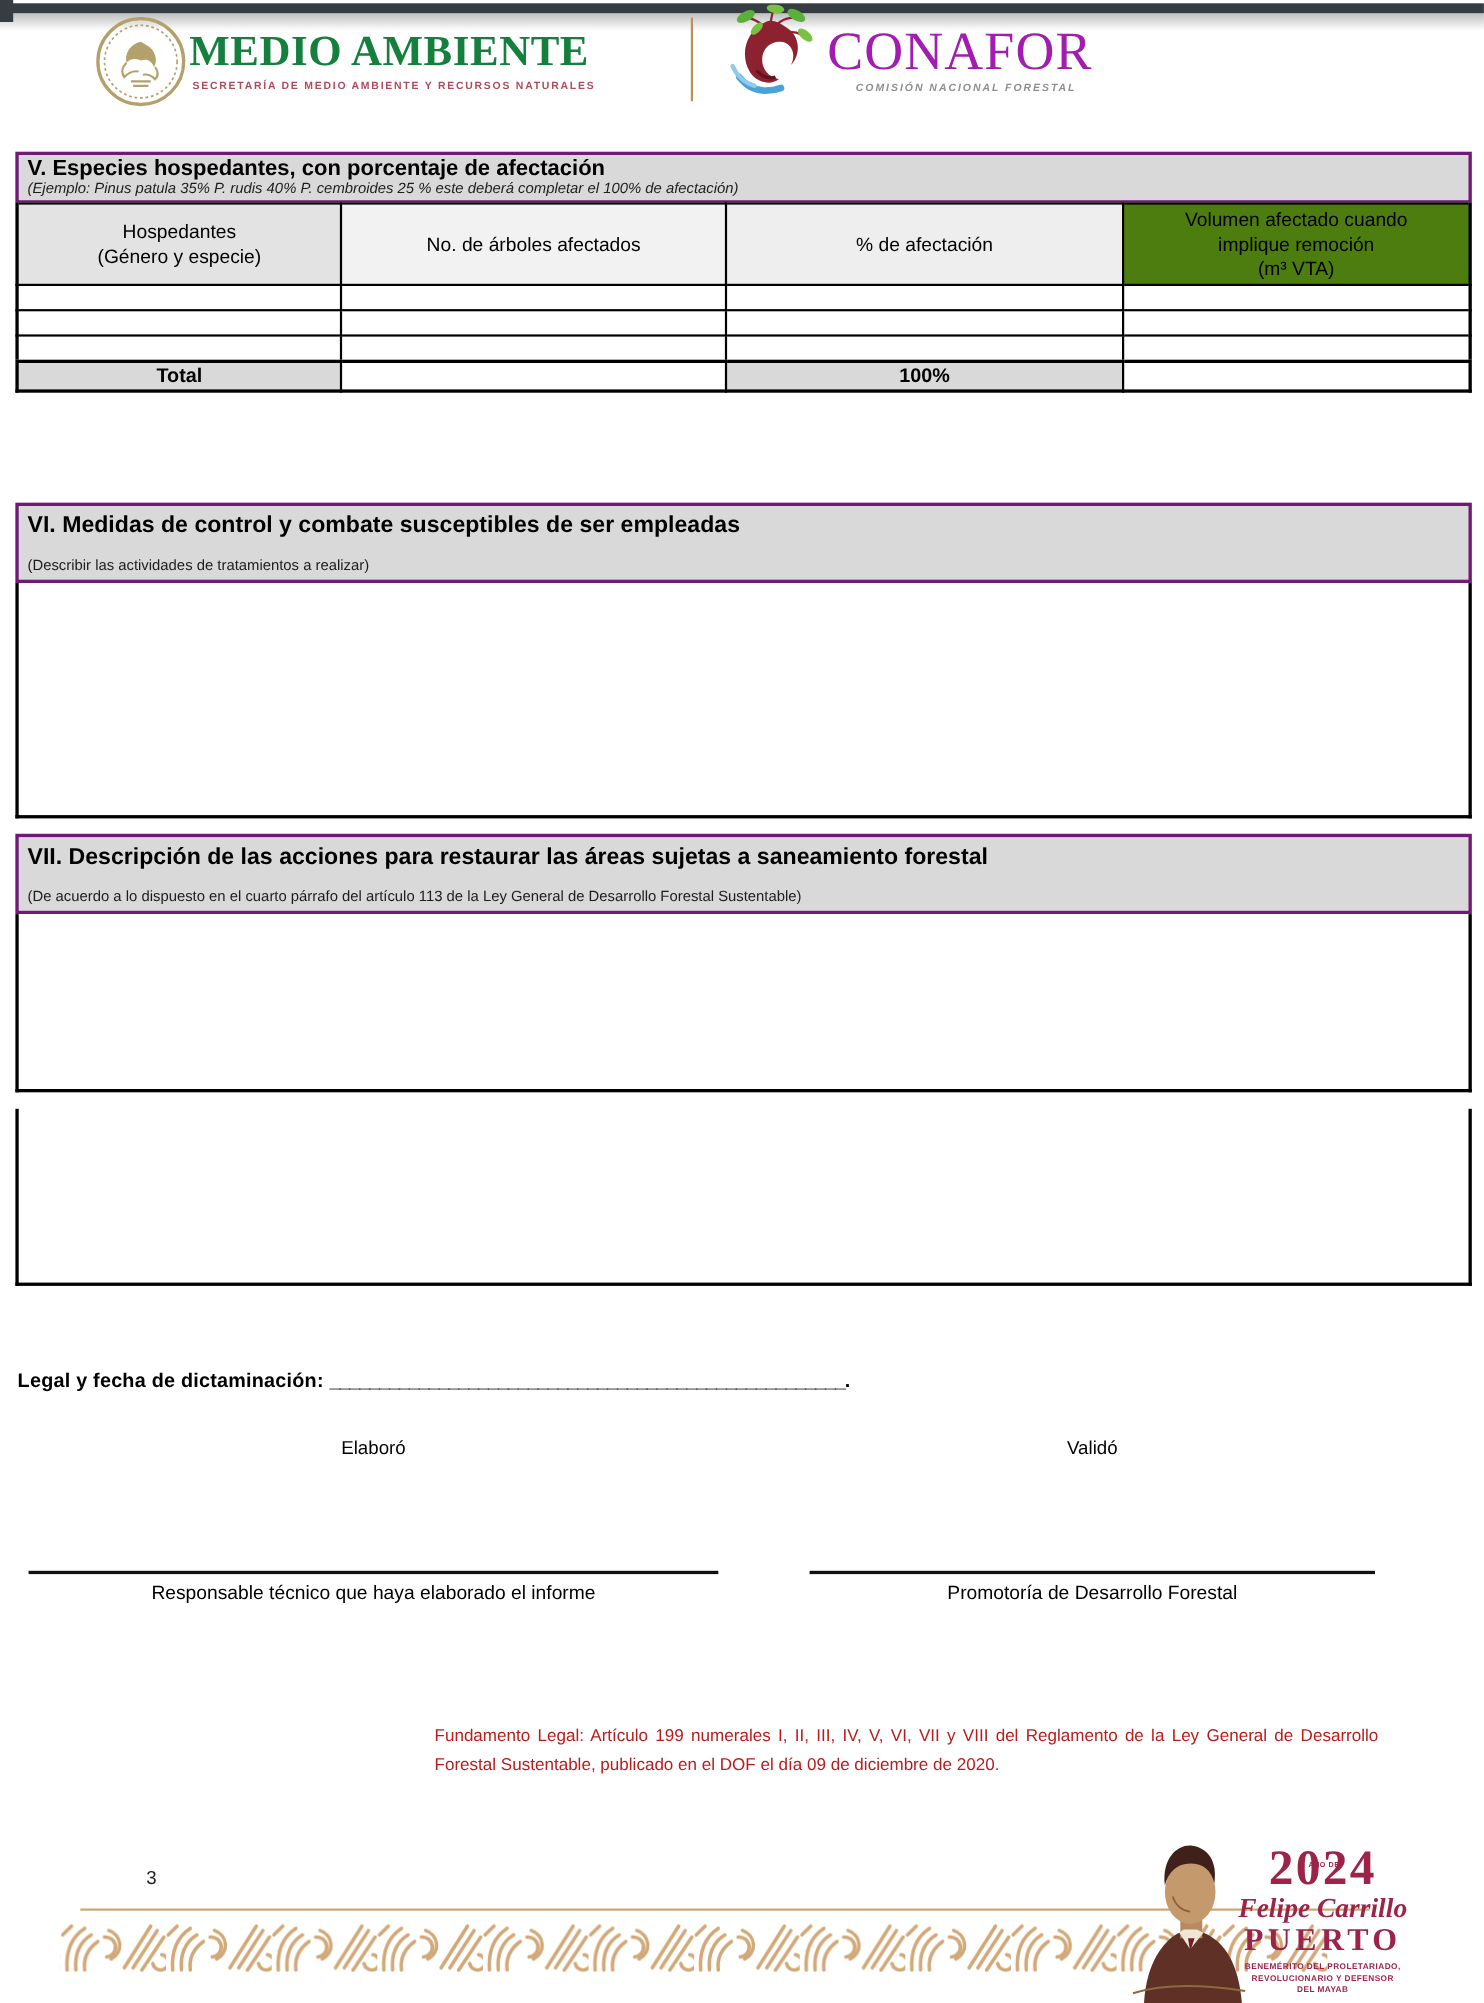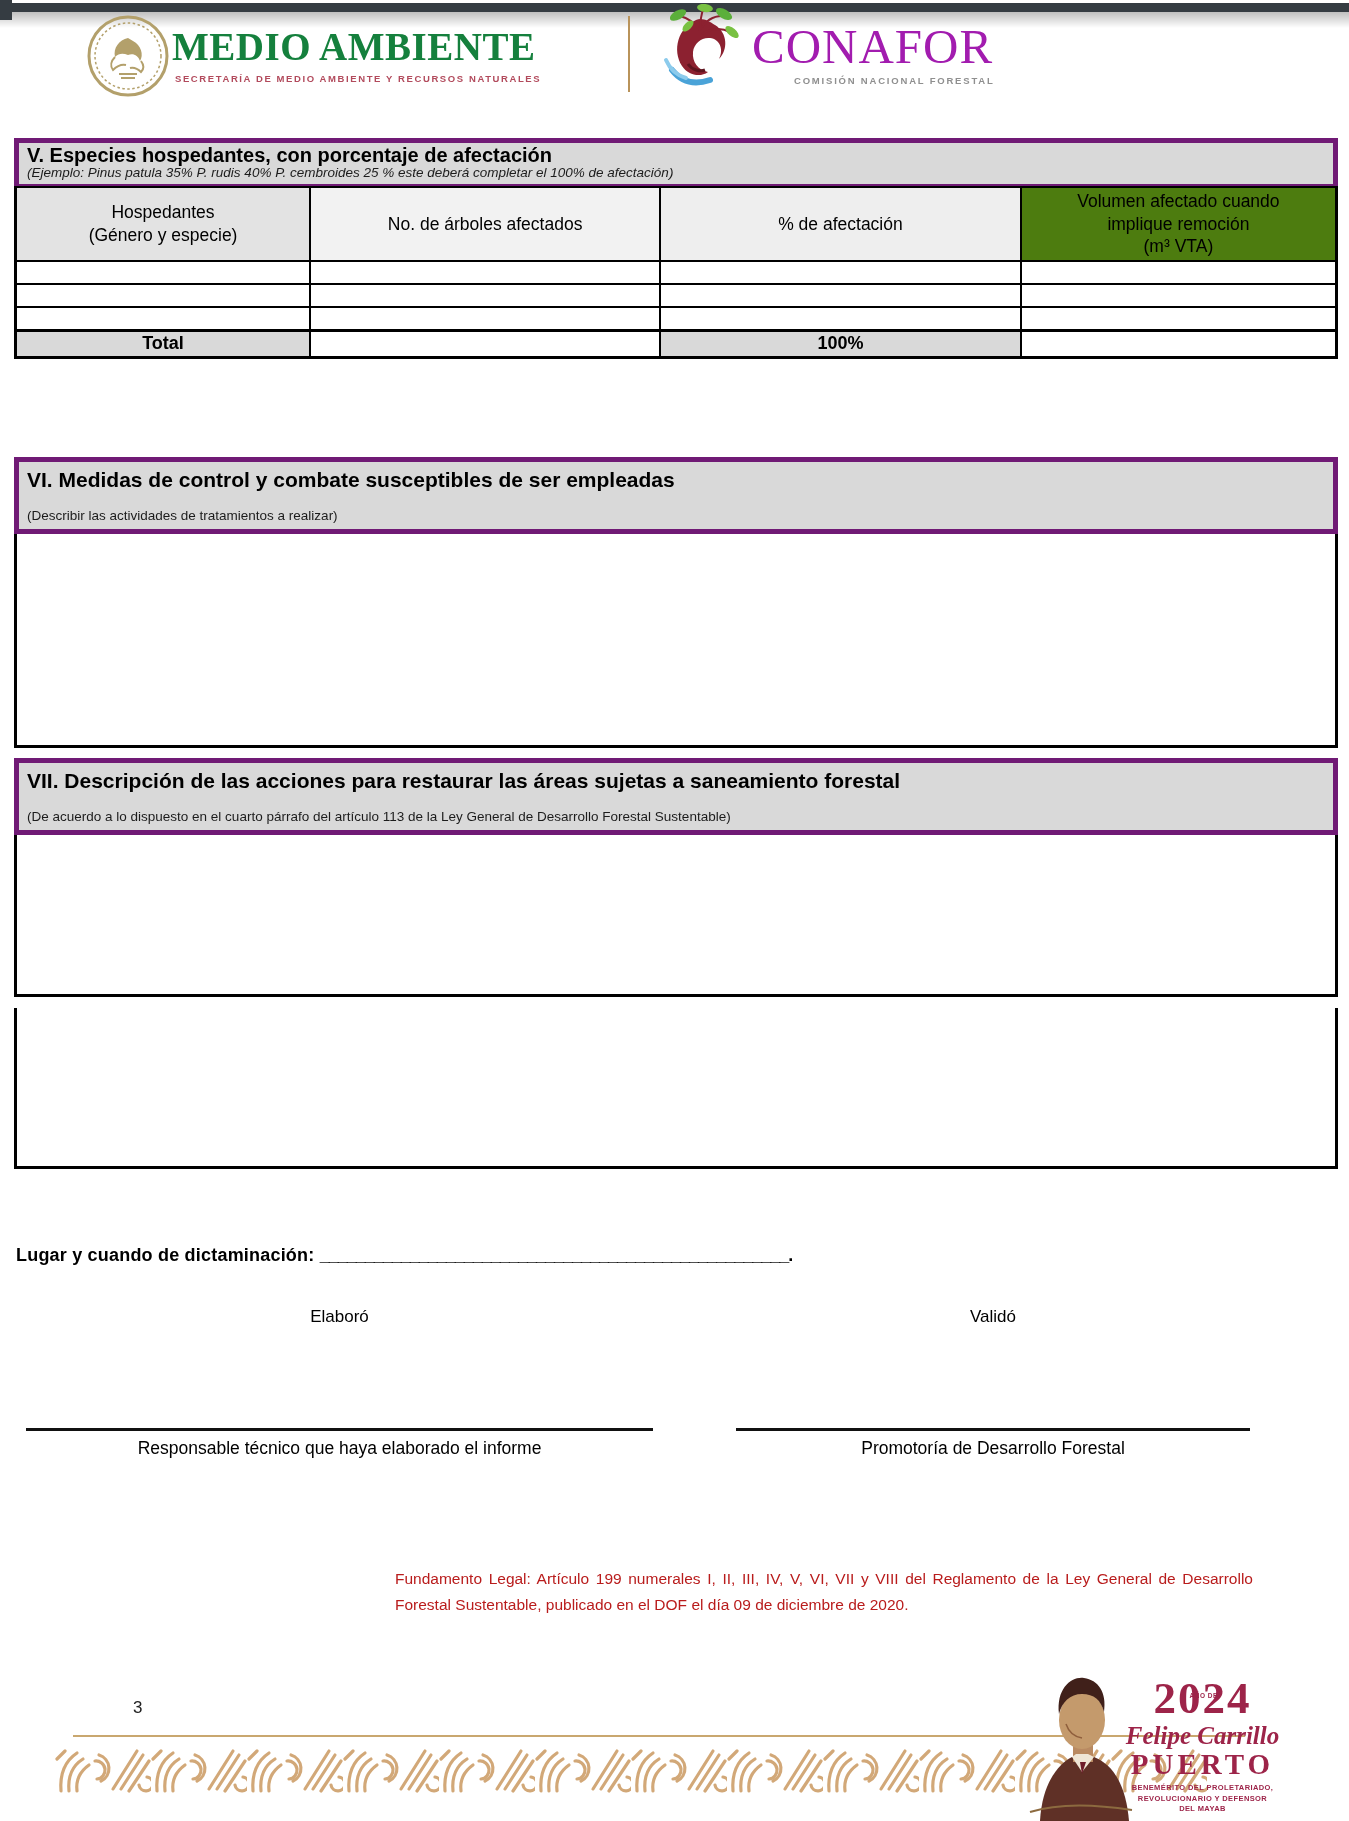--- a/index.html
+++ b/index.html
@@ -22,26 +22,26 @@
   
   .seal { position: absolute; left: 86px; top: 14px; }
   .ma-title { position: absolute; left: 172px; top: 24px; font-family: "Liberation Serif", serif;
     font-weight: bold; font-size: 39px; letter-spacing: 0.5px; color: #15803d; }
   .ma-sub { position: absolute; left: 175px; top: 73px; font-size: 9.5px; font-weight: bold;
     letter-spacing: 1.6px; color: #B24A5C; }
   .logo-divider { position: absolute; left: 628px; top: 16px; width: 2px; height: 76px; background: #B9935A; }
   .conafor-icon { position: absolute; left: 648px; top: 4px; }
   .conafor-title { position: absolute; left: 752px; top: 18px; font-family: "Liberation Serif", serif;
     font-size: 49px; letter-spacing: 1px; color: #a21caf; font-weight: 500; }
-  .conafor-sub { position: absolute; left: 794px; top: 75px; font-size: 9.5px; font-weight: bold;
-    letter-spacing: 1.8px; color: #8F8F8F; }
+  .conafor-sub { position: absolute; left: 778px; top: 75px; font-size: 9.5px; font-weight: bold;
+    letter-spacing: 1.8px; color: #8F8F8F; font-style: italic; }
 
   
   .section { position: absolute; left: 14px; width: 1324px; }
-  .sec-bar { background: #D9D9D9; border: 5px solid #701a75; }
+  .sec-bar { background: #D9D9D9; border: 3px solid #701a75; }
   .sec-title { font-weight: bold; color: #000; }
   .sec-sub { color: #1c1c1c; }
   .sec-box { border: 3px solid #000; border-top: none; background: #fff; }
 
   .section-v { top: 138px; }
   .section-v .sec-bar { padding: 2px 8px 3px; border-bottom-width: 2px; }
   .section-v .sec-title { font-size: 20px; line-height: 1.05; }
   .section-v .sec-sub { font-size: 13.5px; font-style: italic; line-height: 1.1; }
 
   table.host-table { width: 100%; border-collapse: collapse; table-layout: fixed; }
@@ -217,21 +217,21 @@
       <div class="sec-sub">(De acuerdo a lo dispuesto en el cuarto párrafo del artículo 113 de la Ley General de Desarrollo Forestal Sustentable)</div>
     </div>
     <div class="sec-box"></div>
   </div>
 
   <div class="section section-info">
     <div class="sec-box"></div>
   </div>
 
   <div class="dictamination">
-    <span>Lugar y cuando de dictaminación:</span>
+    <span>Legal y fecha de dictaminación:</span>
     <span class="blank">____________________________________________________.</span>
   </div>
 
   <div class="role-left">Elaboró</div>
   <div class="role-right">Validó</div>
 
   <div class="sig-left">
     <span>Responsable técnico que haya elaborado el informe</span>
   </div>
   <div class="sig-right">

